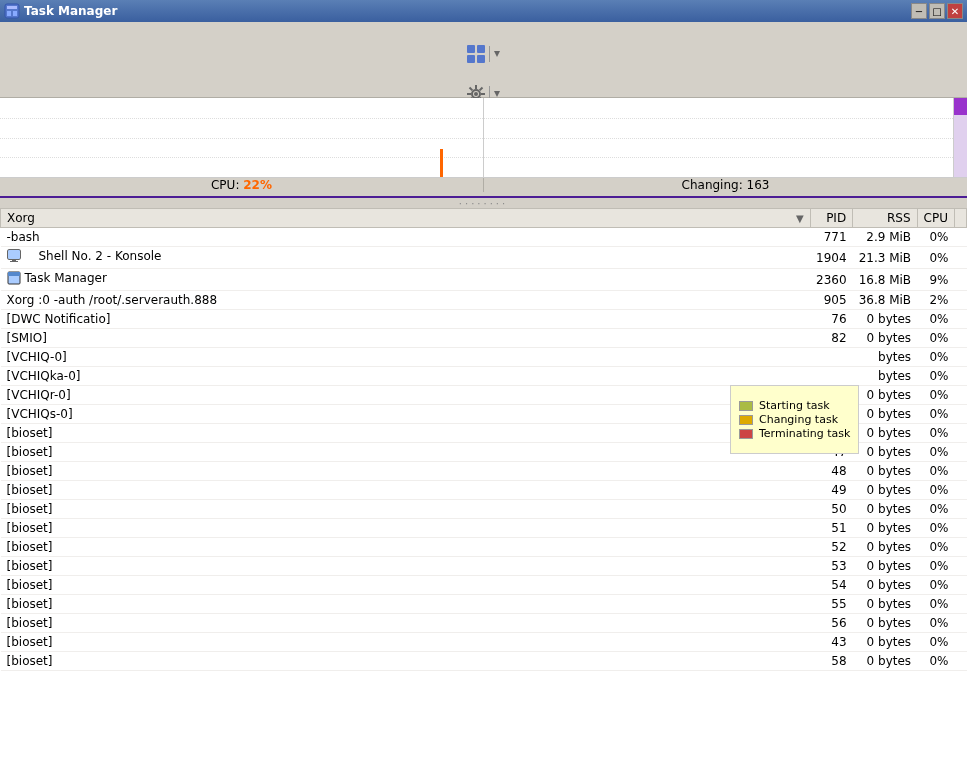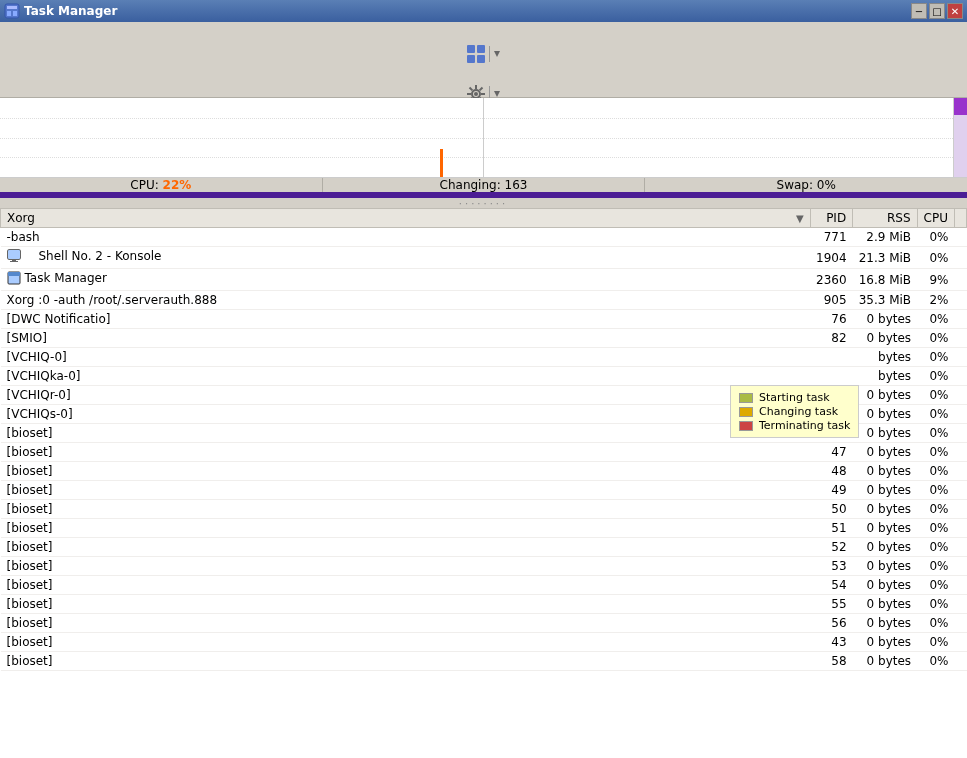--- a/index.html
+++ b/index.html
@@ -144,24 +144,24 @@
     .graph-spike {
       position: absolute;
       bottom: 0;
       width: 2px;
       background: #ff6600;
     }
 
     
     #stats-bar {
       background: #d4d0c8;
-      border-bottom: 6px solid #4c1d95;
+      border-bottom: 2px solid #4c1d95;
       display: flex;
       height: 20px;
-      align-items: center;
+      align-items: flex-start;
     }
     .stat-item {
       flex: 1;
       text-align: center;
       font-size: 12px;
       border-right: 1px solid #b0ada5;
     }
     .stat-item:last-child { border-right: none; }
     .stat-value-cpu { color: #ff6600; font-weight: bold; }
     .stat-value-mem { color: #9933cc; font-weight: bold; }
@@ -216,21 +216,21 @@
 
     
     th.col-scroll { width: 16px; padding: 0; border-left: 1px solid #c0bdb5; }
     td.col-scroll { width: 16px; }
 
     
     #legend-tooltip {
       position: absolute;
       background: #ffffcc;
       border: 1px solid #ccc;
-      padding: 4px 8px;
+      padding: 12px 8px;
       font-size: 11px;
       z-index: 100;
       top: 385px;
       left: 730px;
     }
     .legend-row {
       display: flex;
       align-items: center;
       gap: 6px;
       margin: 1px 0;
@@ -380,24 +380,20 @@
   </div>
 
   <div id="stats-bar">
     <div class="stat-item">
       <span>CPU:</span>
       <span class="stat-value-cpu">22%</span>
     </div>
     <div class="stat-item">
       <span>Changing:</span>
       <span>163</span>
-    </div>
-    <div class="stat-item">
-      <span>Swap:</span>
-      <span>0%</span>
     </div>
   </div>
 
   <div id="separator-dots">
     ········
   </div>
 
   <div id="table-container" style="overflow-y:auto;">
     <table>
       <thead>
@@ -446,21 +442,21 @@
         <span>Task Manager</span>
       </span></td>
             <td class="col-pid">2360</td>
             <td class="col-rss">16.8 MiB</td>
             <td class="col-cpu">9%</td>
             <td class="col-scroll"></td>
           </tr>
           <tr>
             <td class="col-task">Xorg :0 -auth /root/.serverauth.888</td>
             <td class="col-pid">905</td>
-            <td class="col-rss">35.3 MiB</td>
+            <td class="col-rss">36.8 MiB</td>
             <td class="col-cpu">2%</td>
             <td class="col-scroll"></td>
           </tr>
           <tr>
             <td class="col-task">[DWC Notificatio]</td>
             <td class="col-pid">76</td>
             <td class="col-rss">0 bytes</td>
             <td class="col-cpu">0%</td>
             <td class="col-scroll"></td>
           </tr>

